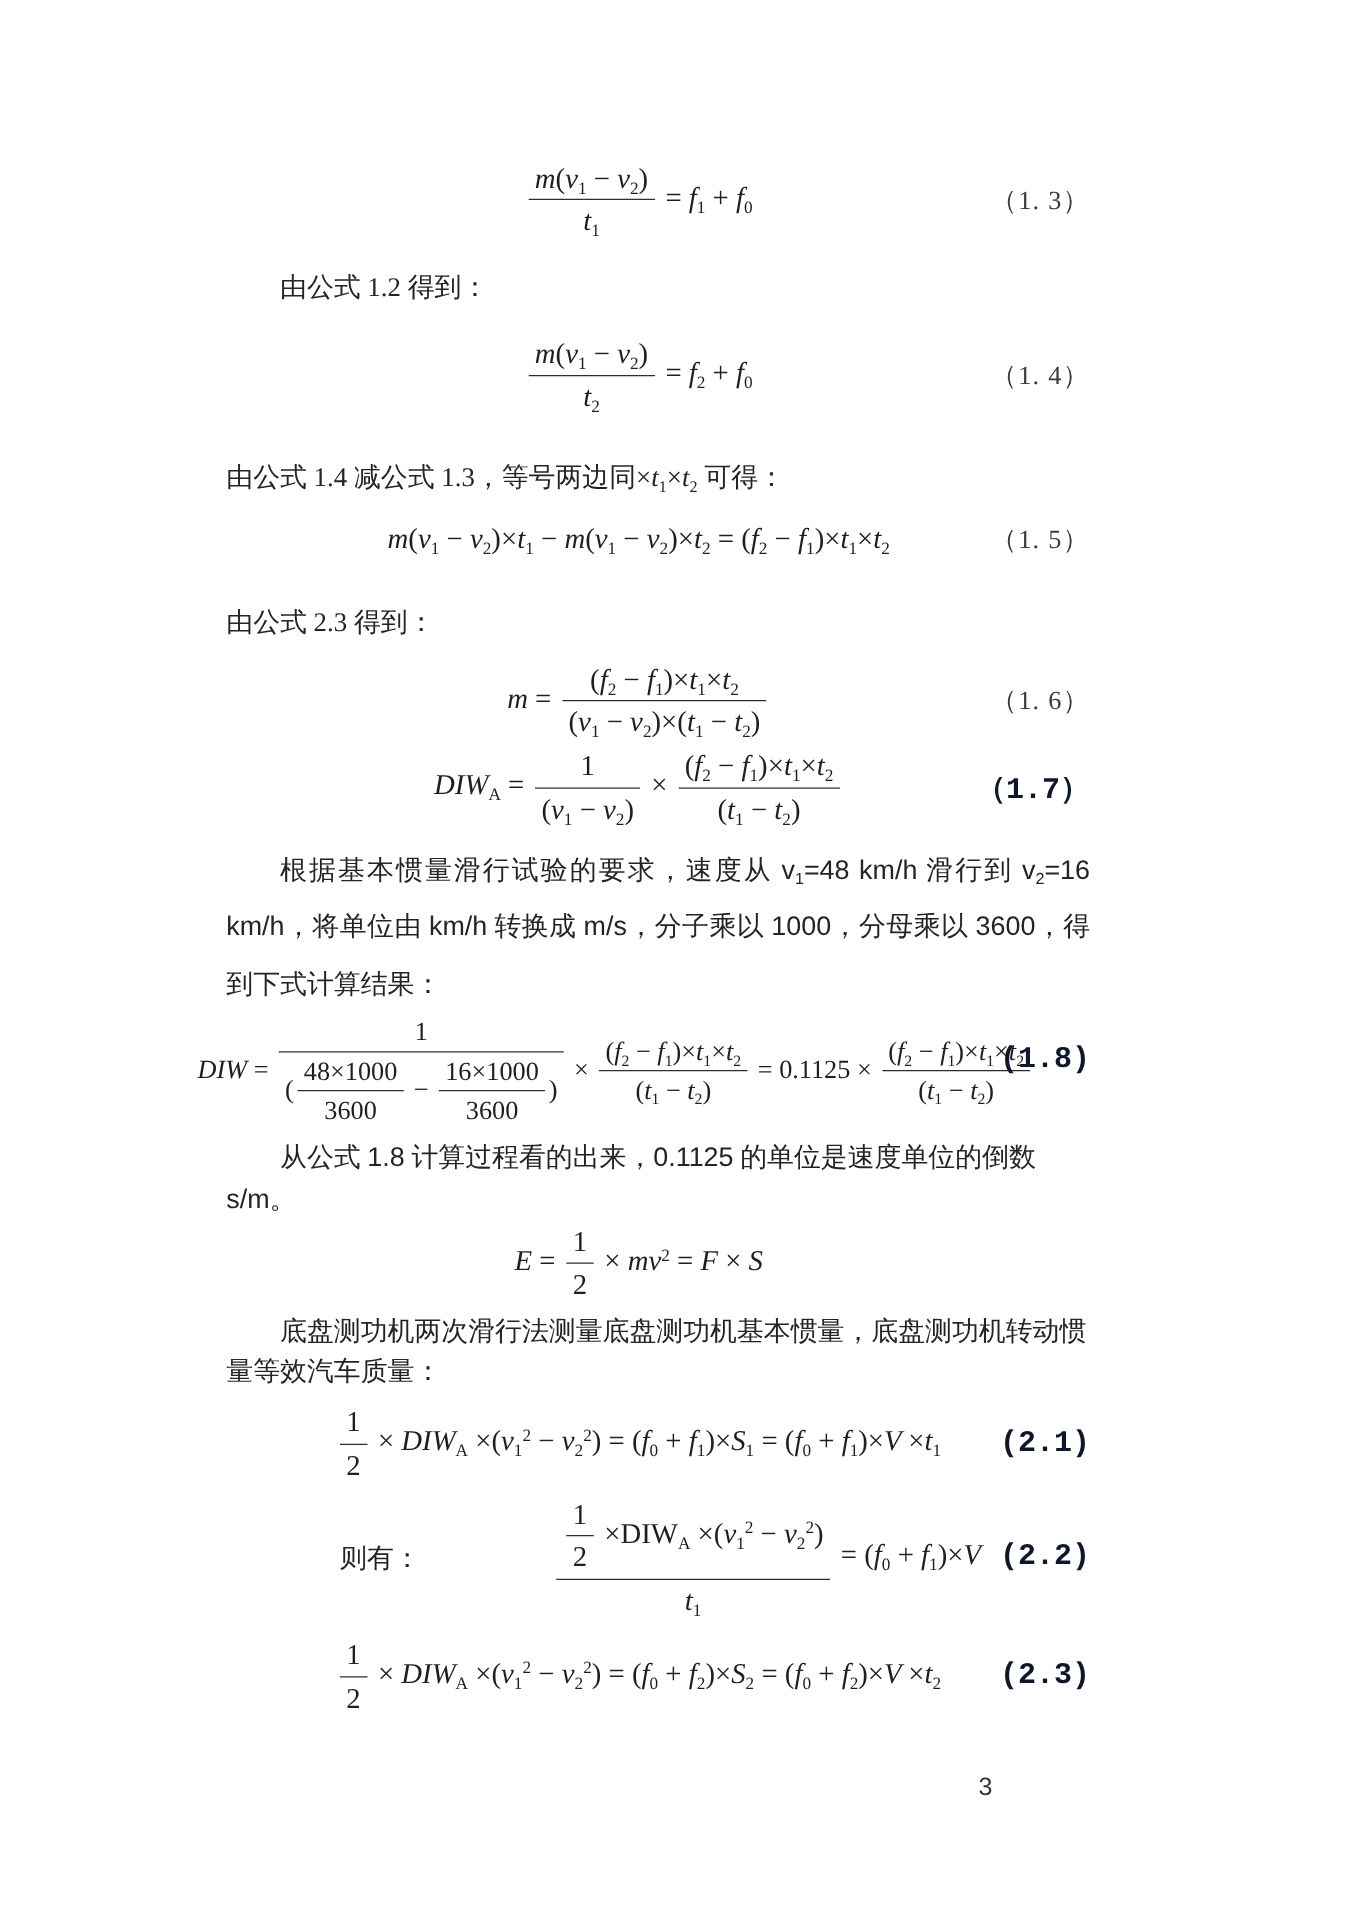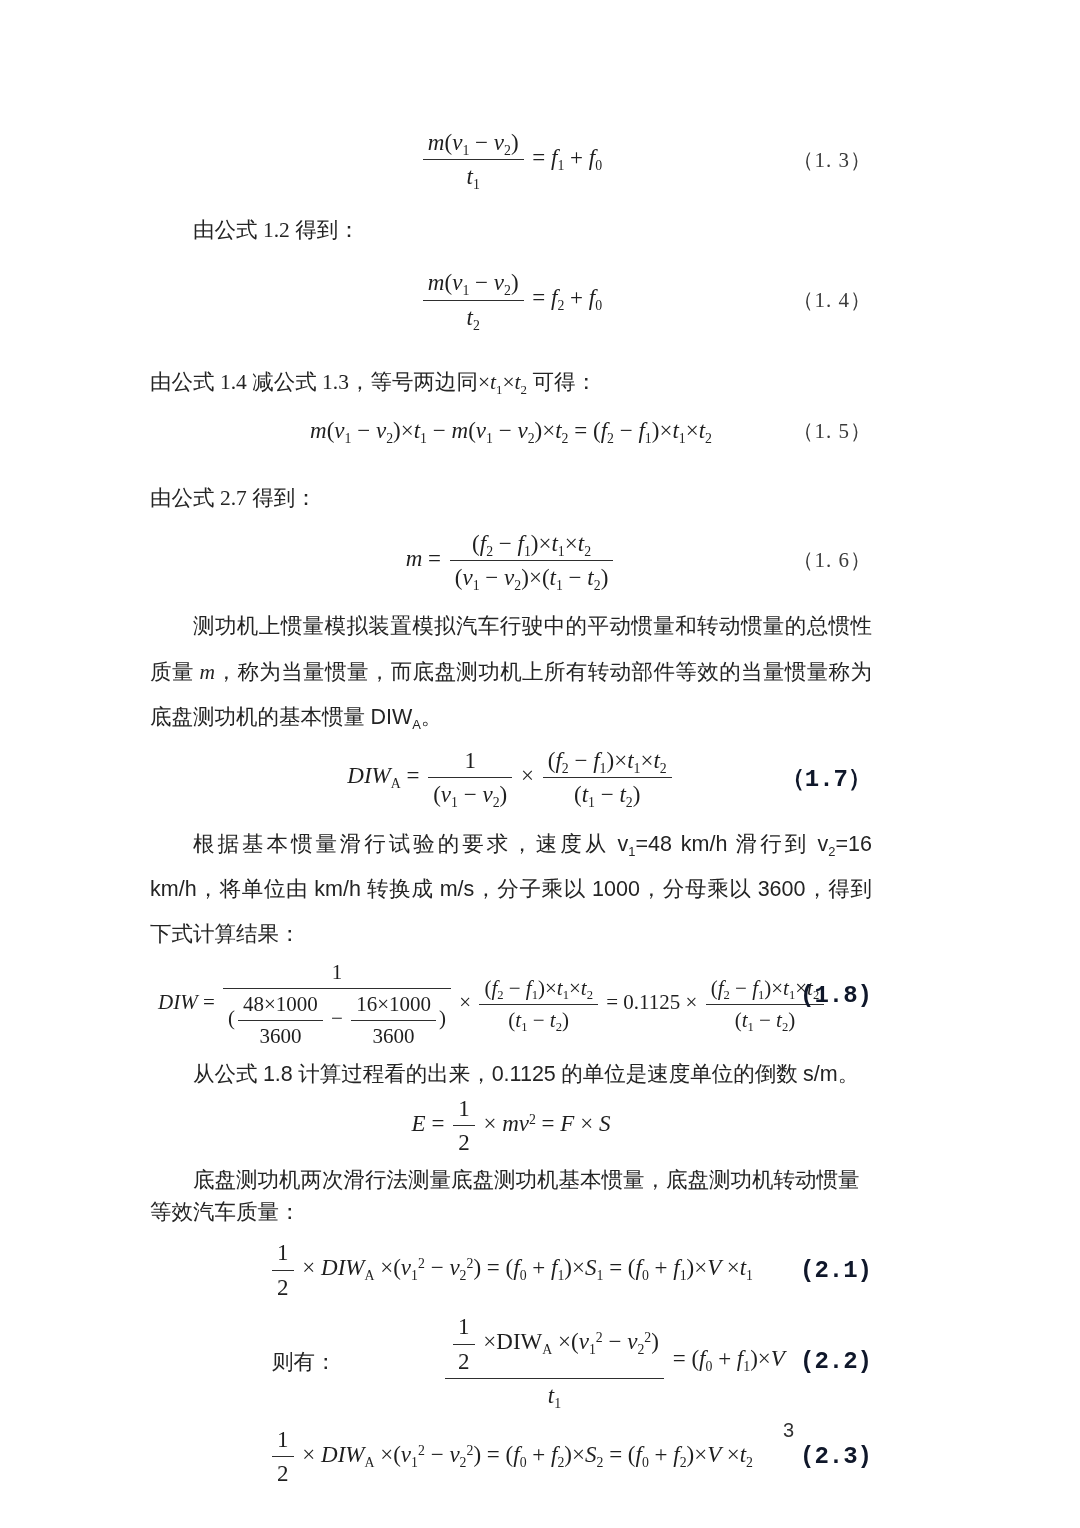--- a/index.html
+++ b/index.html
@@ -31,21 +31,21 @@
     position:absolute; right:0; top:50%; transform:translateY(-50%);
     font-style:normal; white-space:nowrap;
   }
   .eqlabel.serif { font-family:"Liberation Serif", serif; font-size:21px; color:#3b3b3b; letter-spacing:1px; }
   .eqlabel.sans  { font-family:Liberation Mono, monospace; font-weight:bold; font-size:24px; color:#0f172a; }
   .leftlabel {
     position:absolute; left:122px; top:50%; transform:translateY(-50%);
     font-style:normal; font-size:21.5px; color:#242424;
   }
   
-  .para { font-size:21.5px; line-height:1.5; color:#242424; }
+  .para { font-size:21.5px; line-height:1.5; color:#242424;margin-left:31px; }
   .para.twolines { line-height:2.1; text-align:justify; }
   .indent { text-indent:2em; }
   .seg-s, .seg-sm { font-family:"Liberation Sans", sans-serif; font-style:normal;text-align:center; }
   .seg-m  { font-family:"Liberation Serif", serif; font-style:italic; }
   .heading {
     font-family:"Liberation Sans", sans-serif; font-weight:bold;
     font-size:22px; color:#0c0c0c;
   }
   .pagenum {
     position:absolute; right:162px; bottom:86px;
@@ -76,31 +76,30 @@
     <span class="eqlabel serif">（1. 4）</span>
   </div>
 
   <div class="para" style="margin-top:34px;"><span class="seg-t">由公式 1.4 减公式 1.3，等号两边同×</span><span class="seg-m">t<sub><span class="op">1</span></sub></span><span class="seg-t">×</span><span class="seg-m">t<sub><span class="op">2</span></sub></span><span class="seg-t"> 可得：</span></div>
 
   <div class="eqrow" style="margin-top:16px;text-align:center;">
     <span>m<span class="op">(</span>v<sub><span class="op">1</span></sub> <span class="op">−</span> v<sub><span class="op">2</span></sub><span class="op">)</span><span class="op">×</span>t<sub><span class="op">1</span></sub> <span class="op">−</span> m<span class="op">(</span>v<sub><span class="op">1</span></sub> <span class="op">−</span> v<sub><span class="op">2</span></sub><span class="op">)</span><span class="op">×</span>t<sub><span class="op">2</span></sub> <span class="op">=</span> <span class="op">(</span>f<sub><span class="op">2</span></sub> <span class="op">−</span> f<sub><span class="op">1</span></sub><span class="op">)</span><span class="op">×</span>t<sub><span class="op">1</span></sub><span class="op">×</span>t<sub><span class="op">2</span></sub></span>
     <span class="eqlabel serif">（1. 5）</span>
   </div>
 
-  <div class="para" style="margin-top:34px;">由公式 2.7 得到：</div>
+  <div class="para" style="margin-top:34px;">由公式 2.3 得到：</div>
 
   <div class="eqrow" style="margin-top:14px;">
     <span>m <span class="op">=</span> <span class="frac">
           <span class="num"><span class="op">(</span>f<sub><span class="op">2</span></sub> <span class="op">−</span> f<sub><span class="op">1</span></sub><span class="op">)</span><span class="op">×</span>t<sub><span class="op">1</span></sub><span class="op">×</span>t<sub><span class="op">2</span></sub></span>
           <span class="den"><span class="op">(</span>v<sub><span class="op">1</span></sub> <span class="op">−</span> v<sub><span class="op">2</span></sub><span class="op">)</span><span class="op">×</span><span class="op">(</span>t<sub><span class="op">1</span></sub> <span class="op">−</span> t<sub><span class="op">2</span></sub><span class="op">)</span></span>
         </span></span>
     <span class="eqlabel serif">（1. 6）</span>
   </div>
 
-  <div class="para twolines indent" style="margin-top:12px;"><span class="seg-t">测功机上惯量模拟装置模拟汽车行驶中的平动惯量和转动惯量的总惯性质量 </span><span class="seg-m">m</span><span class="seg-t">，称为当量惯量，而底盘测功机上所有转动部件等效的当量惯量称为底盘测功机的基本惯量 </span><span class="seg-sm">DIW<sub>A</sub></span><span class="seg-t">。</span></div>
 
   <div class="eqrow" style="margin-top:6px;">
     <span>DIW<sub>A</sub> <span class="op">=</span> <span class="frac">
           <span class="num"><span class="op">1</span></span>
           <span class="den"><span class="op">(</span>v<sub><span class="op">1</span></sub> <span class="op">−</span> v<sub><span class="op">2</span></sub><span class="op">)</span></span>
         </span> <span class="op">×</span> <span class="frac">
           <span class="num"><span class="op">(</span>f<sub><span class="op">2</span></sub> <span class="op">−</span> f<sub><span class="op">1</span></sub><span class="op">)</span><span class="op">×</span>t<sub><span class="op">1</span></sub><span class="op">×</span>t<sub><span class="op">2</span></sub></span>
           <span class="den"><span class="op">(</span>t<sub><span class="op">1</span></sub> <span class="op">−</span> t<sub><span class="op">2</span></sub><span class="op">)</span></span>
         </span></span>
     <span class="eqlabel sans">（1.7）</span>

